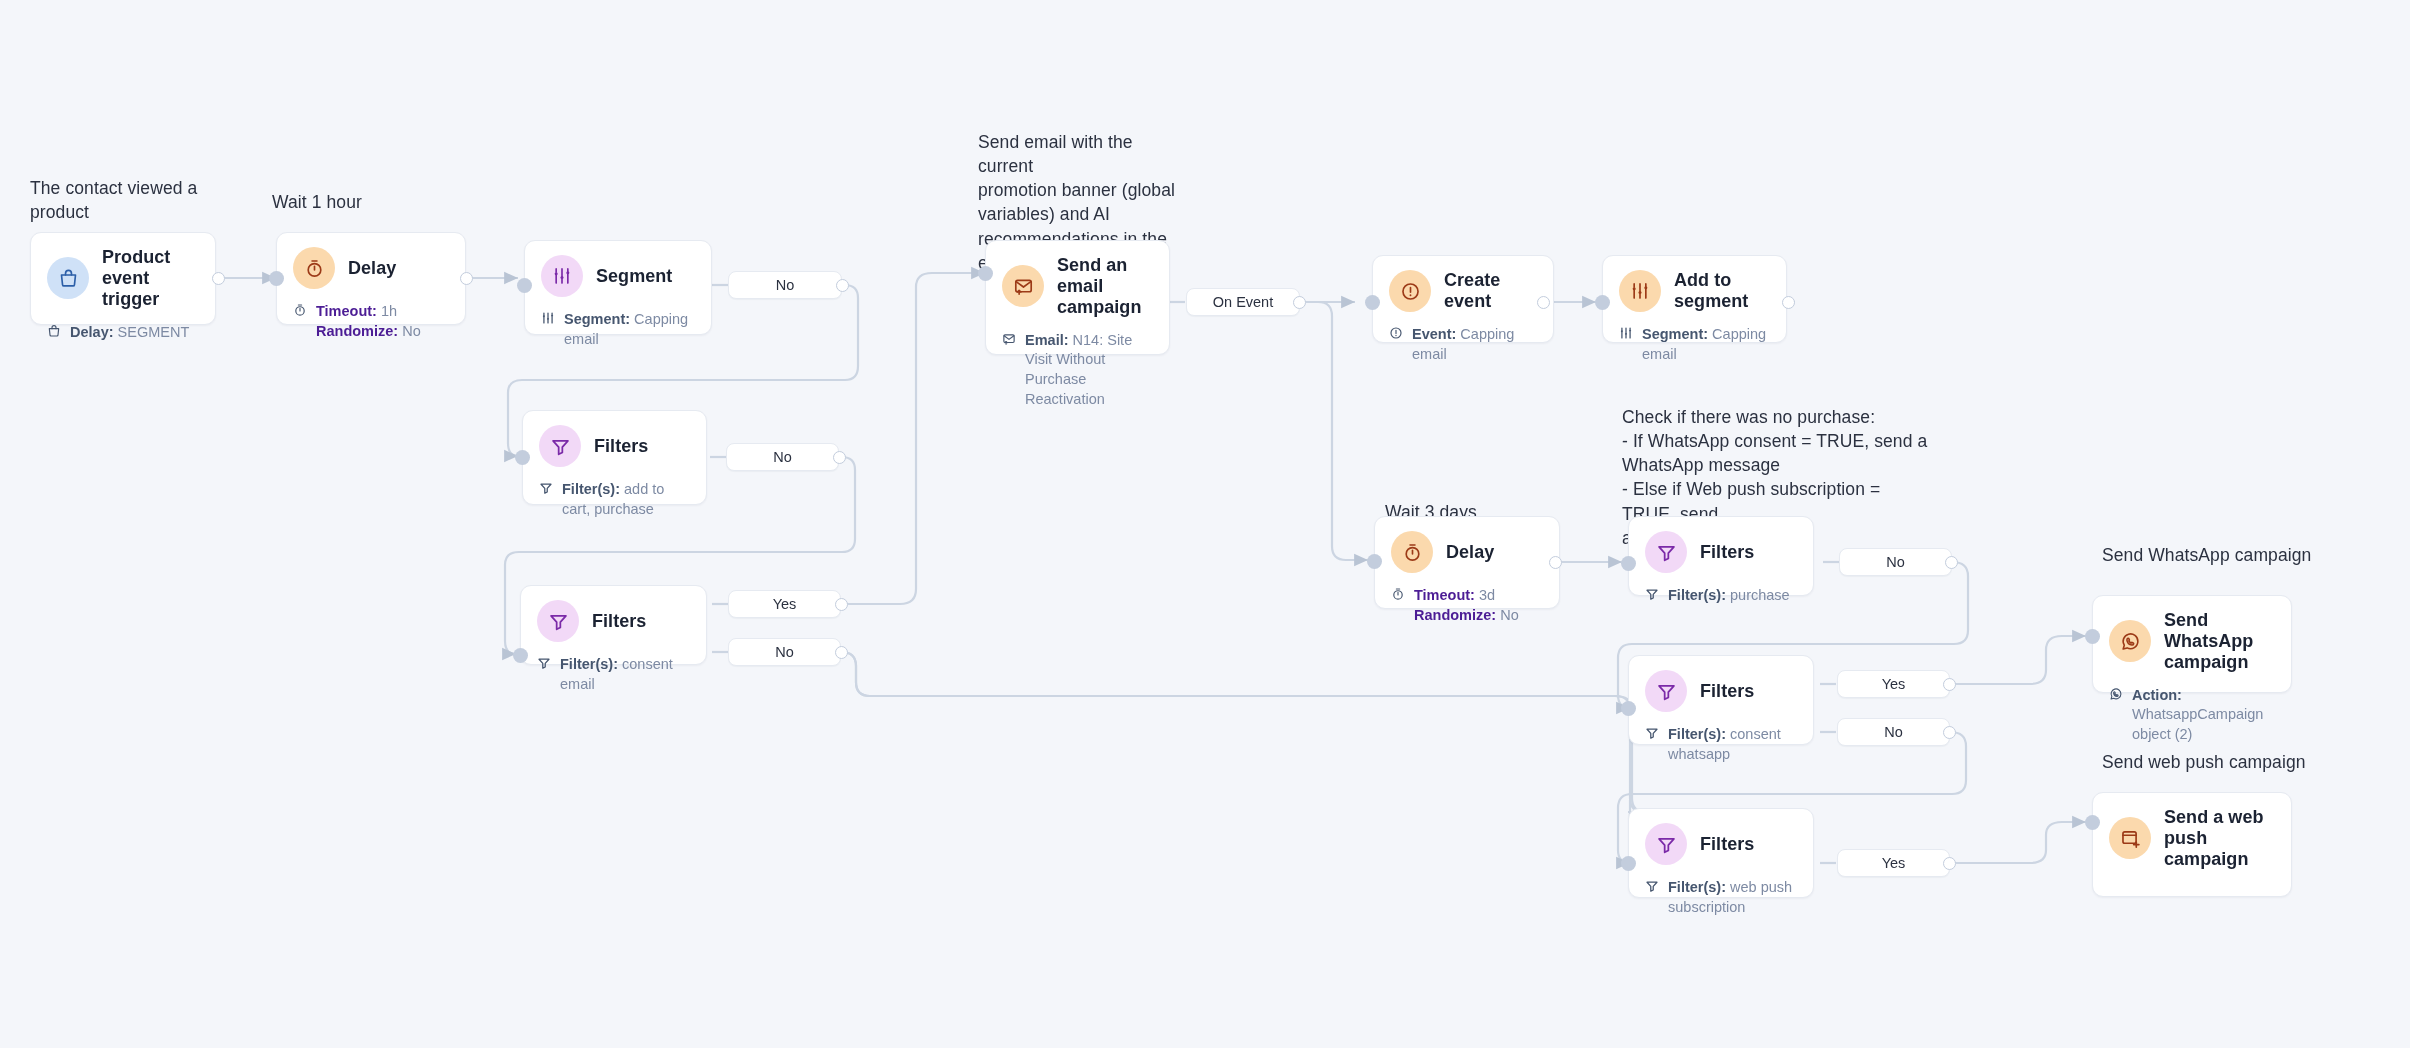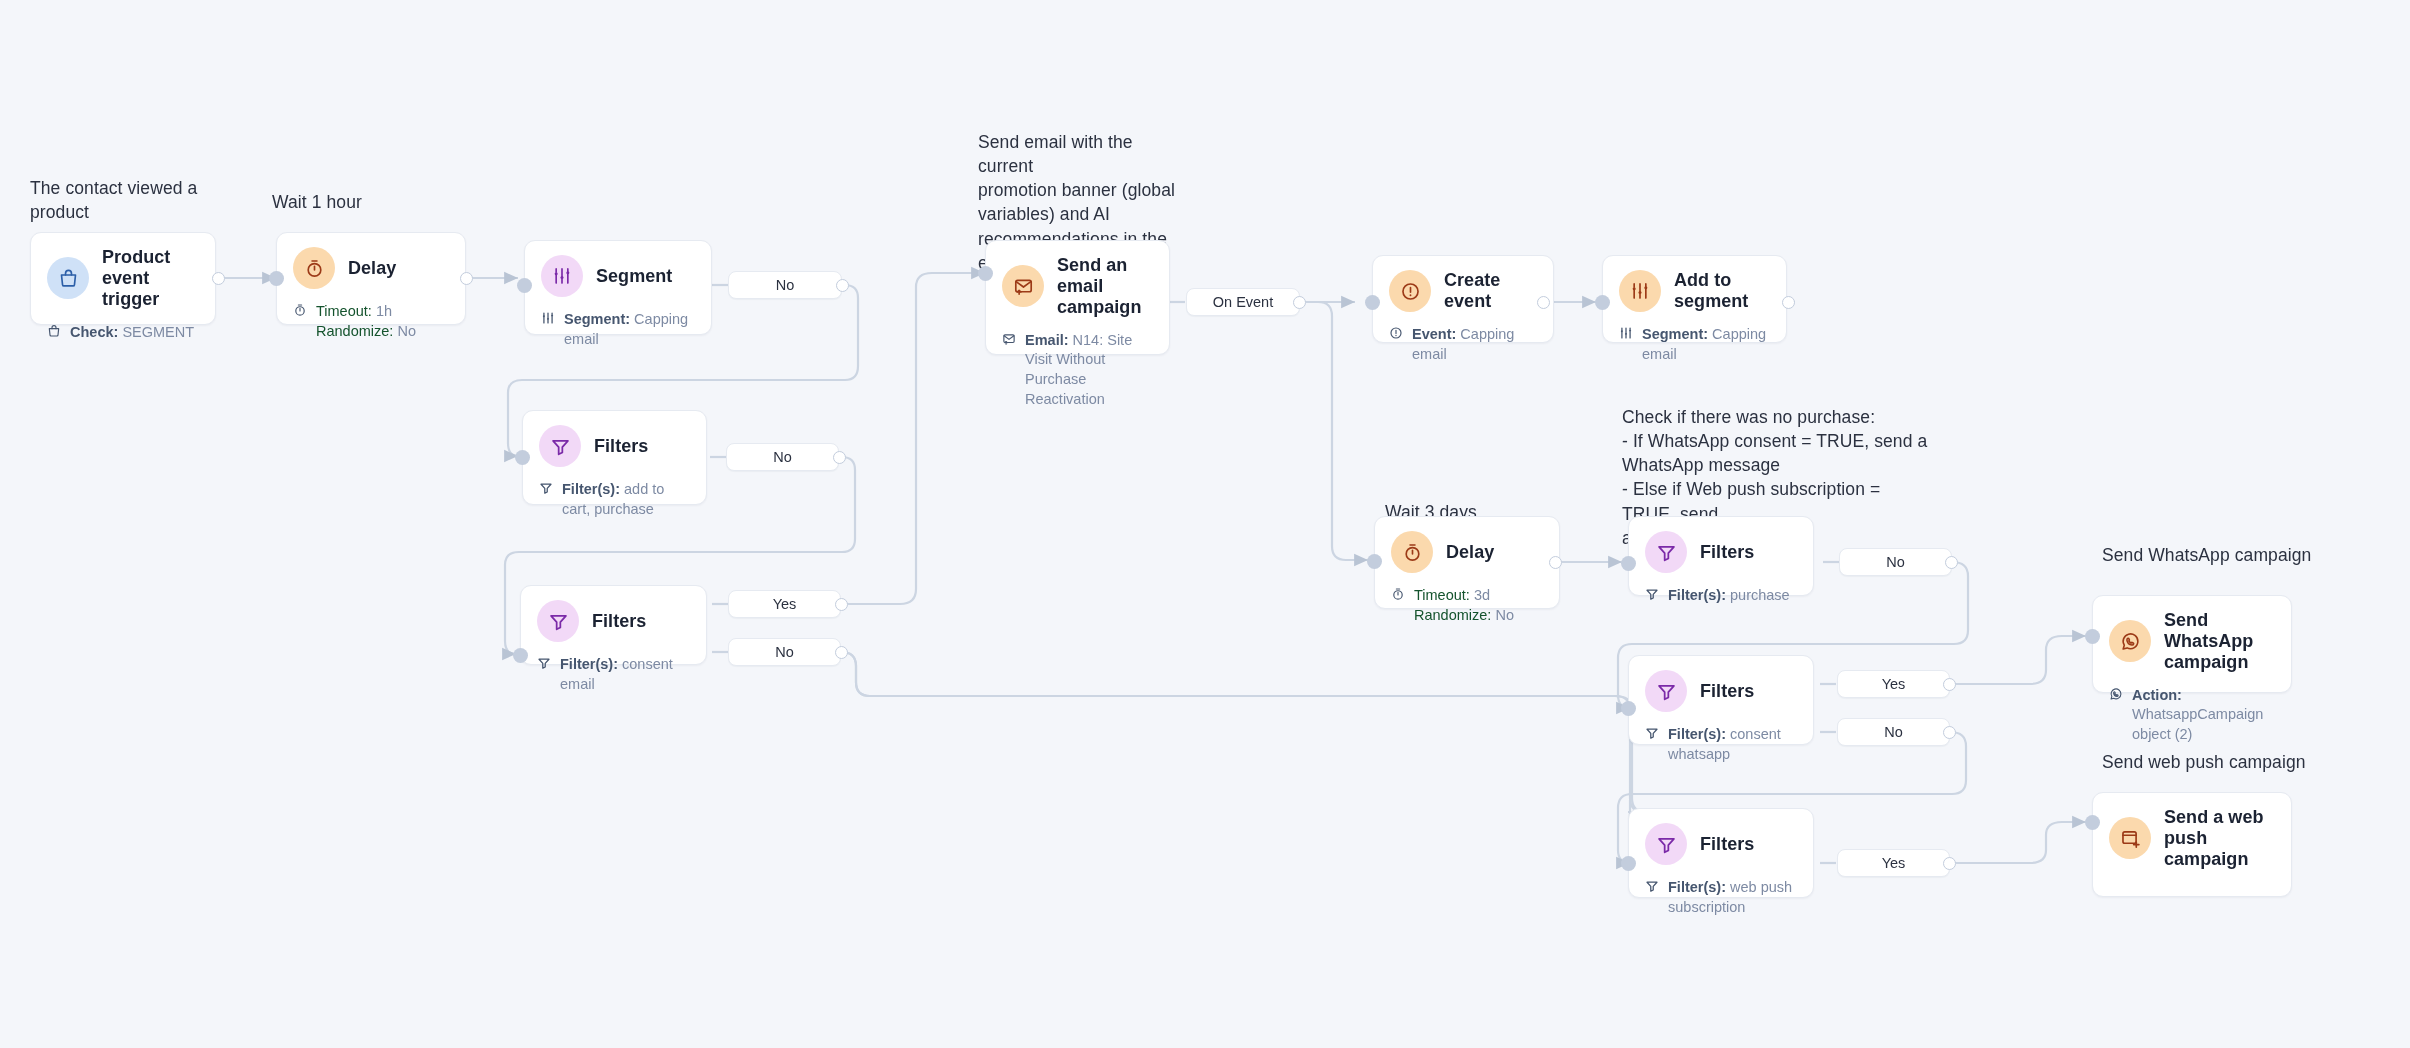--- a/index.html
+++ b/index.html
@@ -53,21 +53,21 @@
 
   .node-meta {
     margin-top: 13px;
     display: flex; gap: 7px; align-items: flex-start;
     font-size: 14.5px; line-height: 1.36;
   }
   .node-meta .m-ico { flex: 0 0 16px; margin-top: 1px; }
   .node-meta .m-ico svg { display: block; }
   .m-text { color: #7d8aa3; }
   .m-text b { color: #46566f; font-weight: bold; }
-  .m-lines b { color: #14532d; font-weight: normal; }
+  .m-lines b { color: #4c1d95; font-weight: bold; }
   .m-lines { color: #7d8aa3; }
 
   
   .pill {
     position: absolute;
     background: #ffffff;
     border: 1px solid #e6eaf1;
     border-radius: 8px;
     height: 28px;
     display: flex; align-items: center; justify-content: center;
@@ -176,21 +176,21 @@
       </span>
       <span class="node-title" style="width:96px;">Product event trigger</span>
     </div>
     <div class="node-meta">
       <span class="m-ico">
         <svg width="14" height="14" viewBox="0 0 24 24" fill="none" stroke="#46566f" stroke-width="2" stroke-linecap="round" stroke-linejoin="round">
           <path d="M4 8h16l-1.2 11.2a1.5 1.5 0 0 1-1.5 1.3H6.7a1.5 1.5 0 0 1-1.5-1.3z"></path>
           <path d="M8.6 8V6.2a3.4 3.4 0 0 1 6.8 0V8"></path>
         </svg>
       </span>
-      <span class="m-text"><b>Check:</b> <span>SEGMENT</span></span>
+      <span class="m-text"><b>Delay:</b> <span>SEGMENT</span></span>
     </div>
   </div>
   <div class="port-out" style="left:212px; top:272px;"></div>
 
   <div class="node" style="left:276px; top:232px; width:190px; height:93px;">
     <div class="node-head">
       <span class="ico-circle ico-orange">
         <svg width="21" height="21" viewBox="0 0 24 24" fill="none" stroke="#9c3a17" stroke-width="1.9" stroke-linecap="round" stroke-linejoin="round">
           <circle cx="12" cy="13.6" r="7.2"></circle>
             <path d="M12 13.6V9.6"></path>

